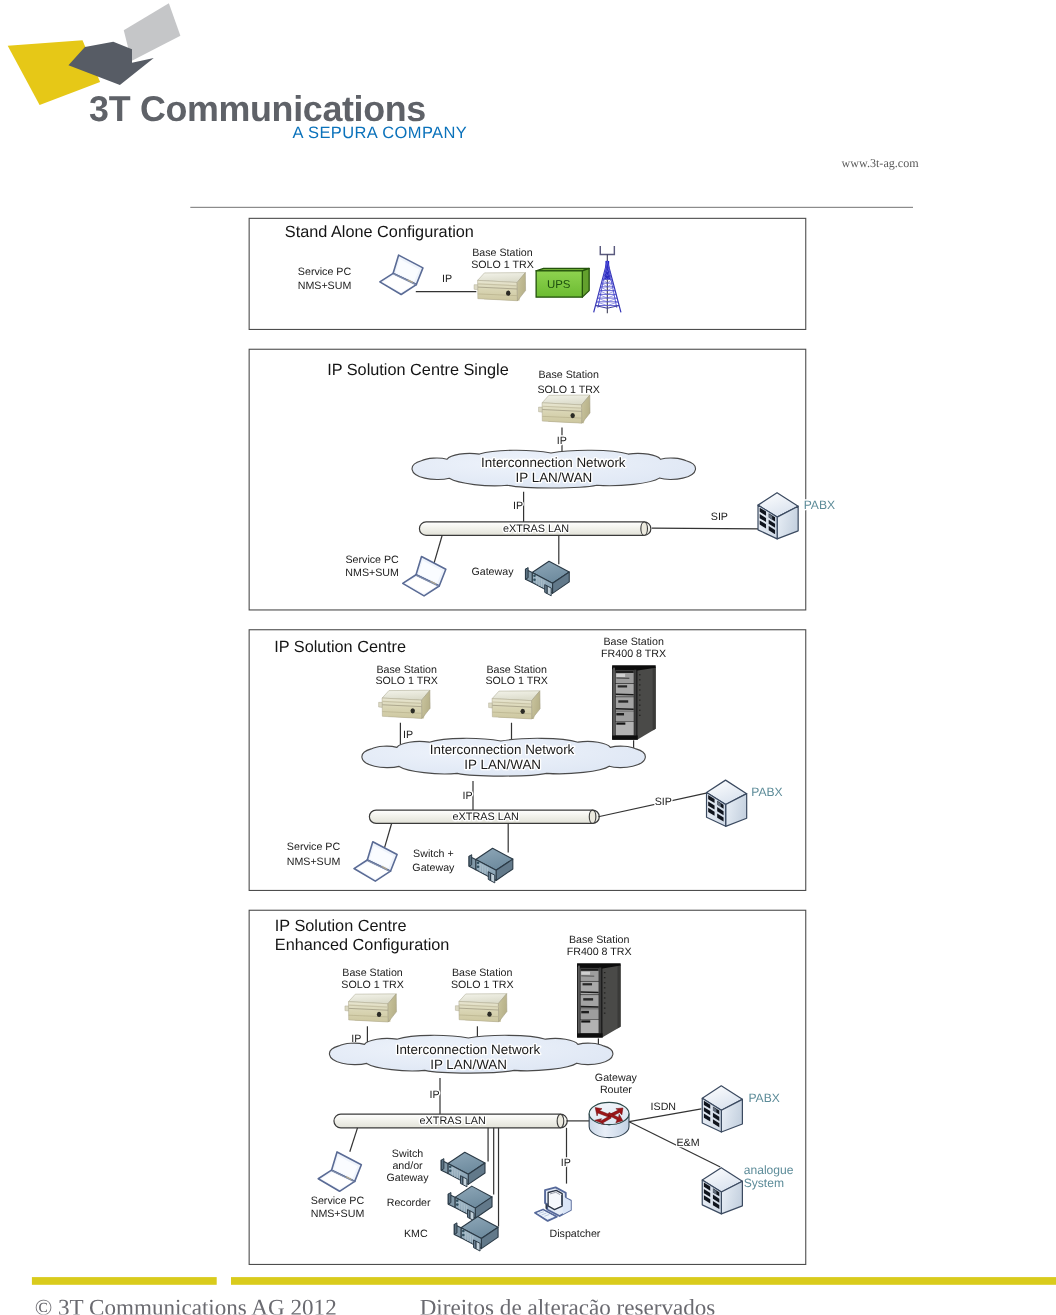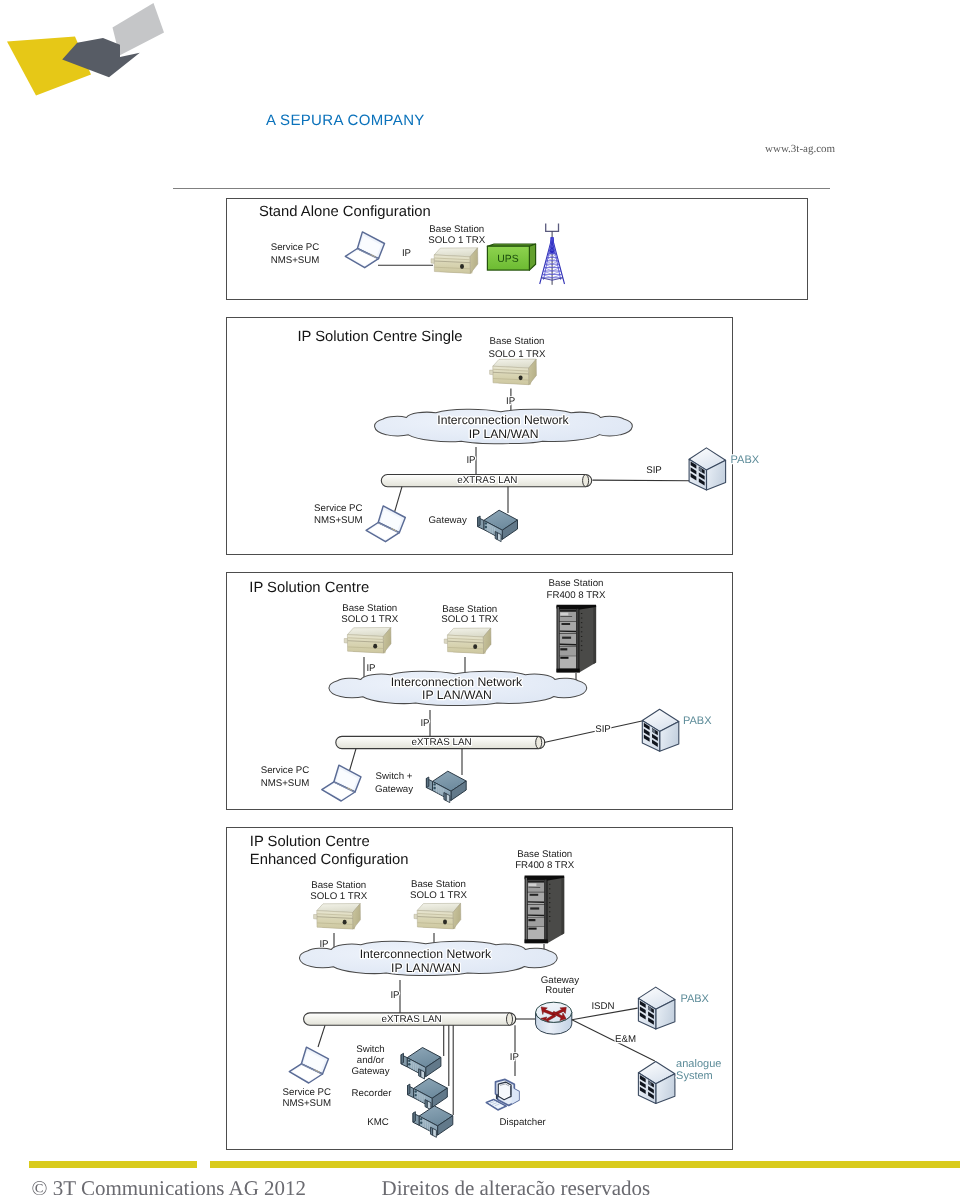--- a/index.html
+++ b/index.html
@@ -29,20 +29,21 @@
 
 <div id="page">
 
   <div class="abs" id="logo" style="left:0;top:0;width:200px;height:130px;">
     <svg width="200" height="130" viewBox="0 0 200 130">
       <polygon points="7,41.5 75,36.5 91,74.5 36,95.5" fill="#e6c817"></polygon>
       <polygon points="153.5,3 112.5,27.5 119.5,55.5 164,32.5" fill="#c5c6c8"></polygon>
       <polygon points="103,38 120,44.7 120,57 139.8,52.8 109,77.2 62.2,59.4 77.2,42.8" fill="#575c65"></polygon>
     </svg>
   </div>
+  <div class="abs" id="logo-text" style="left:81px;top:83px;">3T Communications</div>
   <div class="abs" id="logo-sub" style="left:266px;top:113px;">A SEPURA COMPANY</div>
 
   <div class="abs" id="website" style="left:739px;top:143px;">www.3t-ag.com</div>
   <div class="abs" id="header-rule" style="left:173px;top:188px;width:657px;height:1px;background:#808080;"></div>
 
   <svg width="0" height="0" style="position:absolute" aria-hidden="true">
     <defs>
       <linearGradient id="gBsTop" x1="0" y1="0" x2="0.3" y2="1">
         <stop offset="0" stop-color="#f3f3ea"></stop>
           <stop offset="1" stop-color="#dcdccb"></stop>
@@ -324,21 +325,21 @@
             <path d="M5.6 44.8 L13.6 48.2 M21.6 44.8 L13.6 48.2"></path>
             <path d="M4.7 48.2 L13.6 51.6 M22.5 48.2 L13.6 51.6"></path>
             <path d="M3.8 51.6 L13.6 55.0 M23.4 51.6 L13.6 55.0"></path>
           </g>
           <path d="M2.9 55.0 L13.6 57.4 L24.3 55.0" stroke="#3a3a9a" stroke-width="0.9"></path>
         </g>
       </symbol>
     </defs>
   </svg>
 
-  <div class="abs dbox" style="left:226px;top:198px;width:582px;height:102px;">
+  <div class="abs dbox" style="left:226px;top:198px;width:507px;height:102px;">
     <svg width="507" height="102" viewBox="0 0 507 102">
       <text class="dtitle" x="31.9" y="16.7">Stand Alone Configuration</text>
       <text class="dlbl" x="68" y="51.2">Service PC</text>
       <text class="dlbl" x="68" y="63.5">NMS+SUM</text>
       <text class="dlbl" x="179.5" y="57.3">IP</text>
       <text class="dlbl" x="229.8" y="33.3">Base Station</text>
       <text class="dlbl" x="229.8" y="44.2">SOLO 1 TRX</text>
       <line class="wire" x1="151" y1="66.2" x2="206" y2="66.2"></line>
       <g transform="translate(117.5,31.7)">
           <use href="#laptop"></use>

